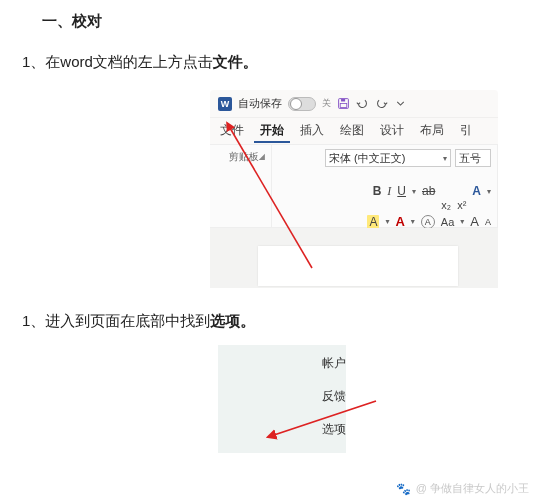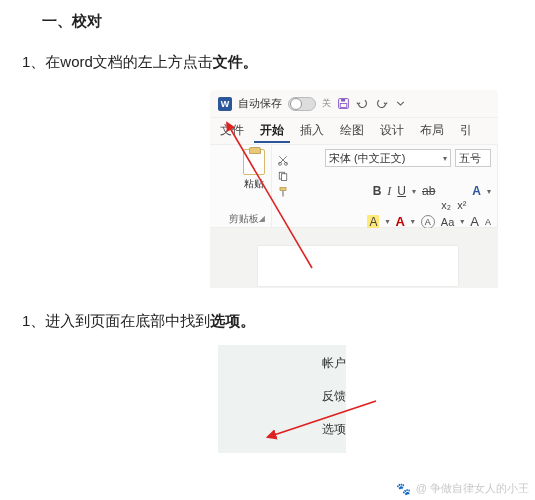--- a/index.html
+++ b/index.html
@@ -294,41 +294,20 @@
     <div class="tab active">开始</div>
     <div class="tab">插入</div>
     <div class="tab">绘图</div>
     <div class="tab">设计</div>
     <div class="tab">布局</div>
     <div class="tab">引</div>
   </div>
 
   <div class="ribbon">
     <div class="group clip">
-      <div style="display:flex">
-        <div class="paste-btn">
-          <div class="paste-icon"></div>
-          <span class="paste-label">粘贴</span>
-        </div>
-        <div class="clip-side">
-          <div class="cut-icon"><svg viewBox="0 0 16 16">
-                <path d="M3 3 L13 13 M13 3 L3 13" stroke="#555" stroke-width="1"></path>
-                <circle cx="4" cy="13" r="2" fill="none" stroke="#555"></circle>
-                <circle cx="12" cy="13" r="2" fill="none" stroke="#555"></circle>
-              </svg></div>
-          <div class="copy-icon"><svg viewBox="0 0 16 16">
-                <rect x="3" y="3" width="7" height="9" fill="none" stroke="#555"></rect>
-                <rect x="6" y="5" width="7" height="9" fill="#fff" stroke="#555"></rect>
-              </svg></div>
-          <div class="fmtpaint-icon"><svg viewBox="0 0 16 16">
-                <rect x="4" y="2" width="8" height="4" fill="#e8c87a" stroke="#b89244"></rect>
-                <rect x="7" y="6" width="2" height="8" fill="#999"></rect>
-              </svg></div>
-        </div>
-      </div>
       <div class="group-label-row">
         <span class="group-label" style="flex:1">剪贴板</span>
         <span class="launcher">◢</span>
       </div>
     </div>
 
     <div class="group font">
       <div class="font-row1">
         <div class="font-combo font-name">
           <span>宋体 (中文正文)</span>

